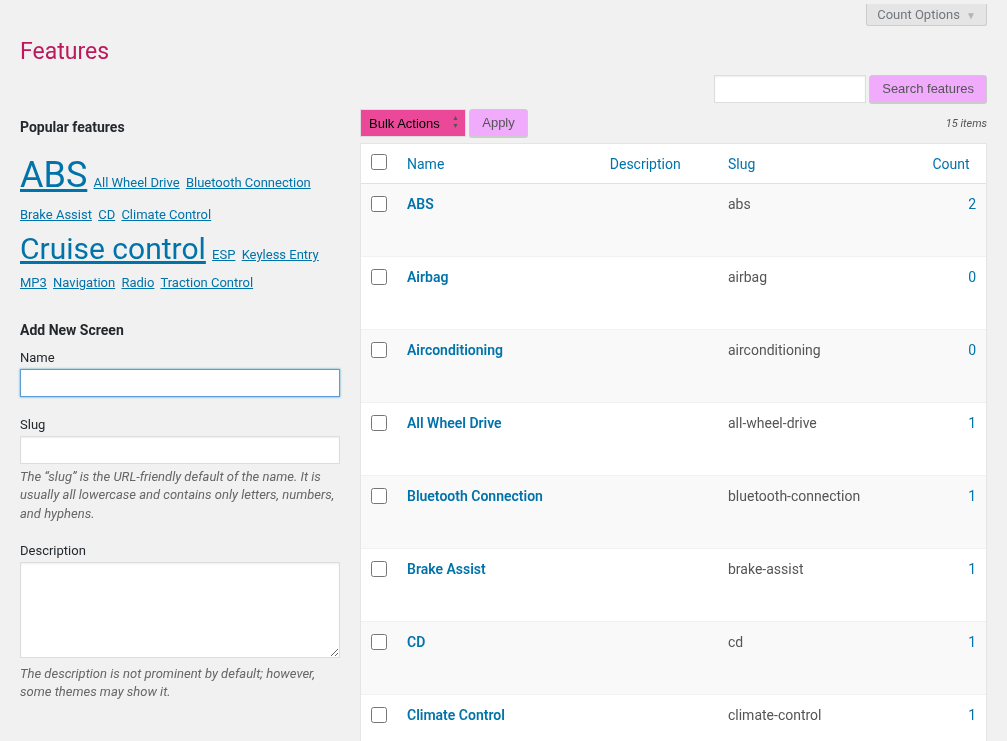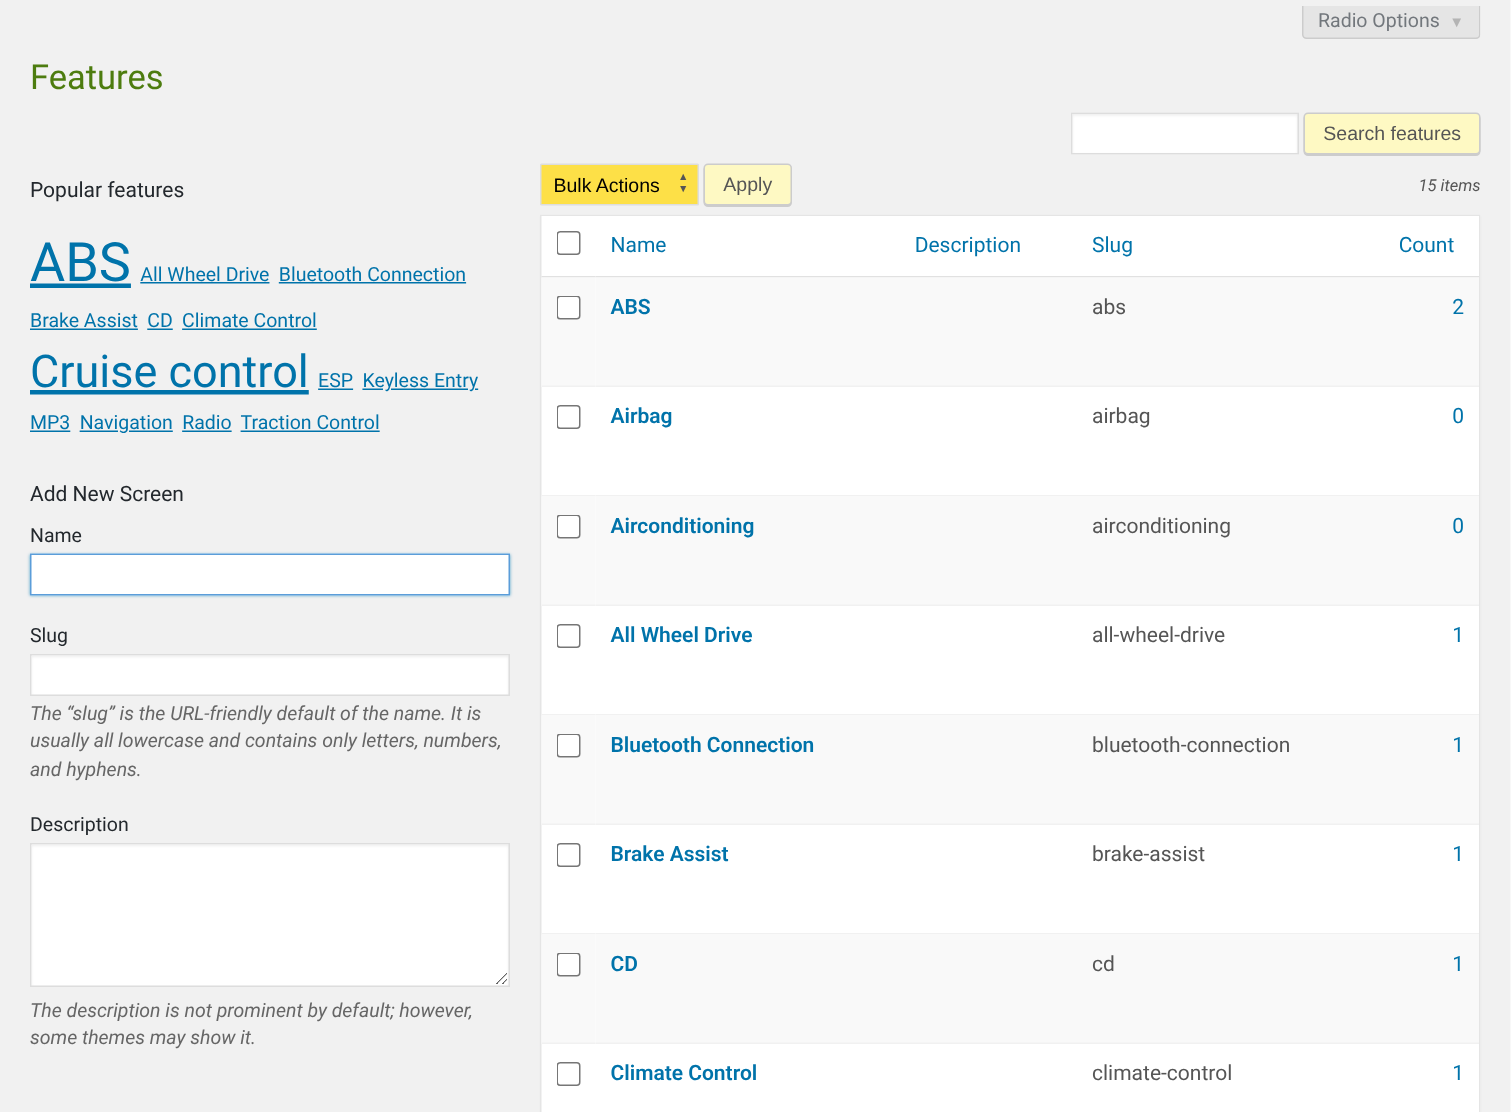--- a/index.html
+++ b/index.html
@@ -30,39 +30,39 @@
   cursor: pointer;
 }
 .screen-options .down-arrow {
   font-size: 10px;
   color: #b4b4b4;
   margin-left: 3px;
 }
 h1.page-title {
   font-size: 23px;
   font-weight: 400;
-  color: #4d7c0f;
+  color: #be185d;
   margin: 0 0 10px 0;
 }
 .search-row {
   text-align: right;
   margin-bottom: 6px;
 }
 .search-row input[type="text"] {
   width: 152px;
   height: 28px;
   border: 1px solid #ddd;
   background: #fff;
   padding: 3px 6px;
   font-size: 13px;
   box-shadow: inset 0 1px 2px rgba(0,0,0,0.07);
 }
 .button {
   display: inline-block;
-  background: #fef9c3;
+  background: #f0abfc;
   border: 1px solid #ccc;
   border-radius: 3px;
   color: #555;
   padding: 4px 12px;
   height: 28px;
   line-height: 18px;
   font-size: 13px;
   cursor: pointer;
   vertical-align: top;
   box-shadow: 0 1px 0 #ccc;
@@ -73,21 +73,21 @@
 }
 .col-left {
   width: 340px;
   padding-right: 20px;
 }
 .col-right {
   flex: 1;
 }
 h2.section-title {
   font-size: 14px;
-  font-weight: 400;
+  font-weight: 700;
   color: #23282d;
   margin: 10px 0 12px 0;
 }
 .tag-cloud {
   line-height: 1.6;
 }
 .tag-cloud a {
   color: #0073aa;
   text-decoration: underline;
   margin-right: 3px;
@@ -134,21 +134,21 @@
 }
 .tablenav {
   display: flex;
   justify-content: space-between;
   align-items: center;
   margin-bottom: 6px;
 }
 .tablenav select {
   height: 28px;
   border: 1px solid #ddd;
-  background: #fde047;
+  background: #ec4899;
   font-size: 13px;
   padding: 2px 24px 2px 8px;
   border-radius: 1px;
   appearance: none;
   -webkit-appearance: none;
   background-image: none;
 }
 .select-wrap {
   position: relative;
   display: inline-block;
@@ -236,21 +236,21 @@
   background: #fff;
   cursor: pointer;
 }
 </style>
 </head>
 <body>
 
 <div class="wrap">
   <div class="top-bar">
     <div class="screen-options">
-      <span>Radio Options</span>
+      <span>Count Options</span>
       <span class="down-arrow">▼</span>
     </div>
   </div>
 
   <h1 class="page-title">Features</h1>
 
   <div class="search-row">
     <input type="text" value="" style="">
     <button class="button">Search features</button>
   </div>

